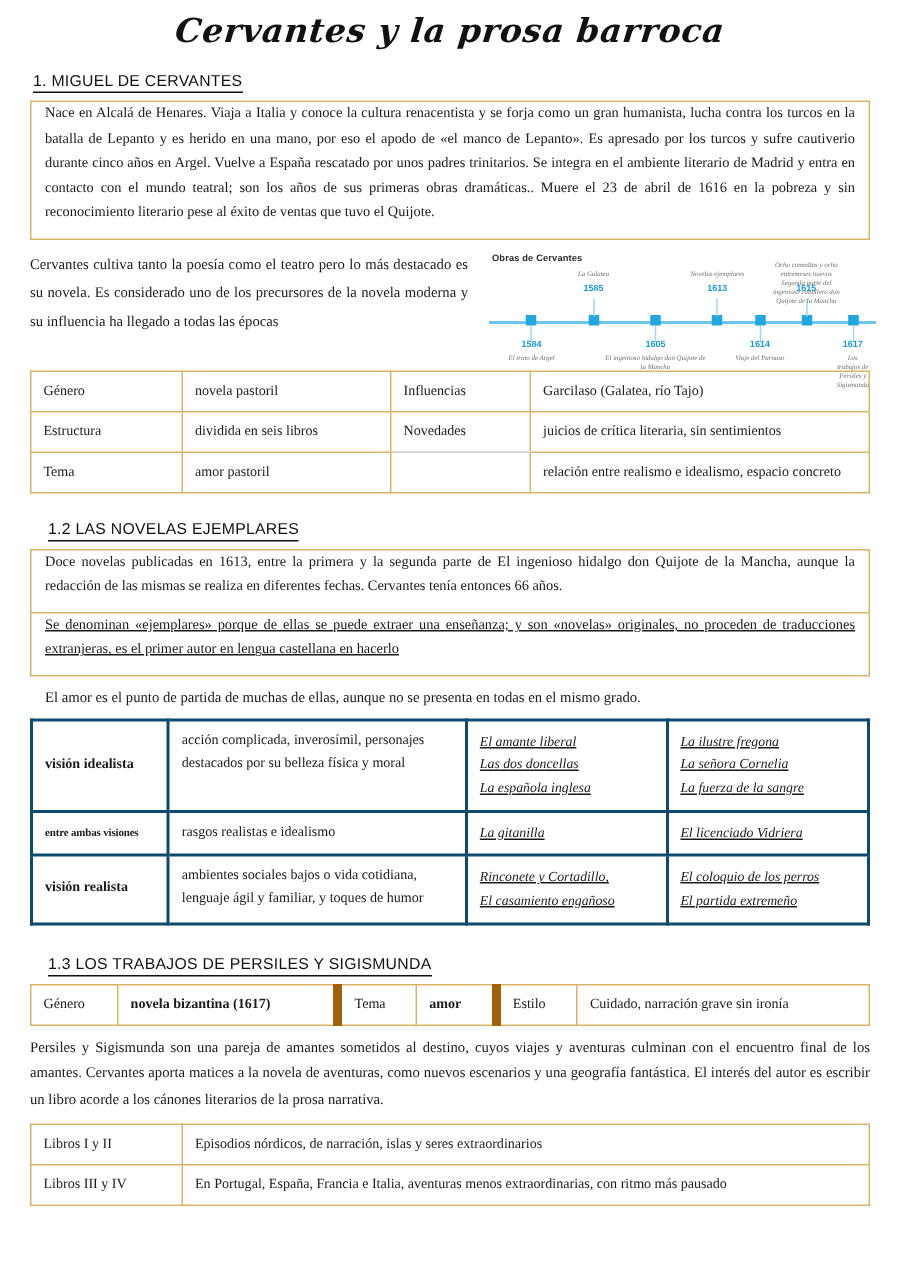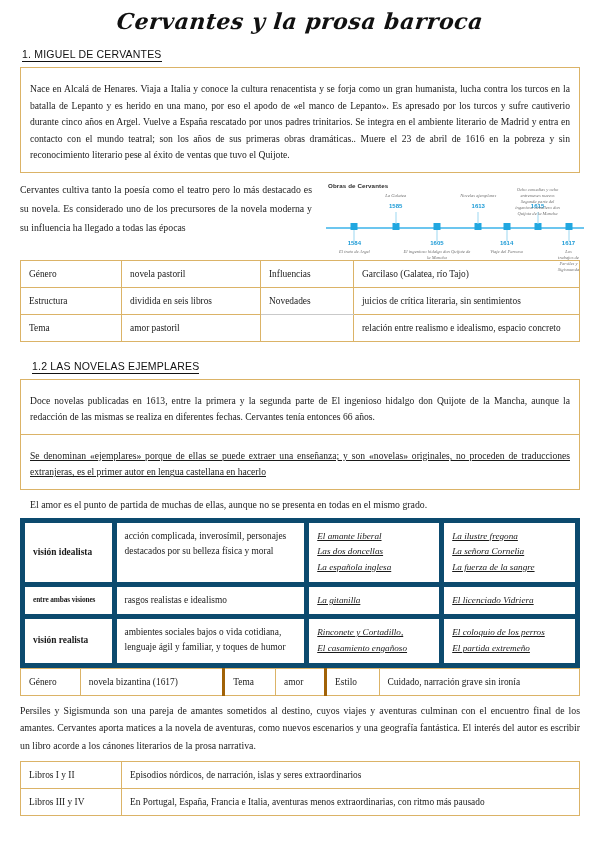--- a/index.html
+++ b/index.html
@@ -46,21 +46,21 @@
     display: inline-block;
     border-bottom: 1.6px solid #111;
     padding-bottom: 1px;
   }
   .sec-head-wrap { display: block; }
   .sec-head-wrap.indent { padding-left: 10px; }
 
   
   .goldbox {
     border: 1px solid #dbb367;
-    padding: 13px 9px 8px 9px;
+    padding: 0 9px 8px 9px;
     font-size: 9.6px;
     line-height: 1.72;
     text-align: justify;
     color: #1a1a1a;
     box-sizing: border-box;
   }
   .goldbox + .goldbox { border-top: none; text-decoration: underline; }
 
   
   .para {
@@ -154,33 +154,33 @@
     color: #1a1a1a;
   }
   table td { vertical-align: middle; }
 
   table.gold { border: 1px solid #dbb367; }
   table.gold td {
     border: 1px solid #dbb367;
     padding: 6px 8px;
     line-height: 1.5;
   }
-  table.gold td.nb-right { border-right: 3px solid #a16207; }
+  table.gold td.nb-right { border-right: 6px solid #a16207; font-weight: bold; }
   table.gold td.nb-bottom { border-bottom: 1px solid #c9c9c9; }
   table.gold td.blank { border-top: none; }
 
   
   table.galatea td.c1 { width: 84px; }
   table.galatea td.c2 { width: 122px; border-right: 1px solid #dbb367; }
   table.galatea td.c3 { width: 76px; }
 
   
   table.visiones { border: 1px solid #b9b9b9; }
   table.visiones td {
-    border: 5px solid #0c4a6e;
+    border: 2px solid #0c4a6e;
     padding: 6px 8px;
     line-height: 1.62;
     vertical-align: top;
   }
   table.visiones td.lab {
     width: 86px;
     font-weight: bold;
     font-size: 9.4px;
     vertical-align: middle;
   }
@@ -330,20 +330,23 @@
             <span class="work">El casamiento engañoso</span>
           </td>
           <td class="titles">
             <span class="work">El coloquio de los perros</span>
             <span class="work">El partida extremeño</span>
           </td>
         </tr>
       </tbody>
   </table>
 
+  <div class="sec-head-wrap indent mt10">
+    <span class="sec-head">1.3 LOS TRABAJOS DE PERSILES Y SIGISMUNDA</span>
+  </div>
 
   <table class="gold persiles">
     <tbody>
       <tr>
         <td>Género</td>
         <td class="nb-right">novela bizantina (1617)</td>
         <td>Tema</td>
         <td class="nb-right">amor</td>
         <td>Estilo</td>
         <td>Cuidado, narración grave sin ironía</td>

